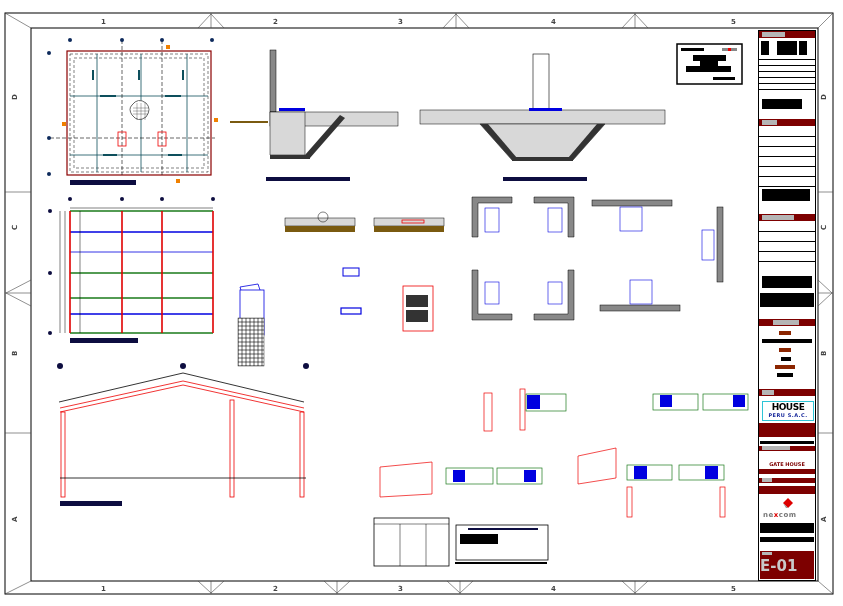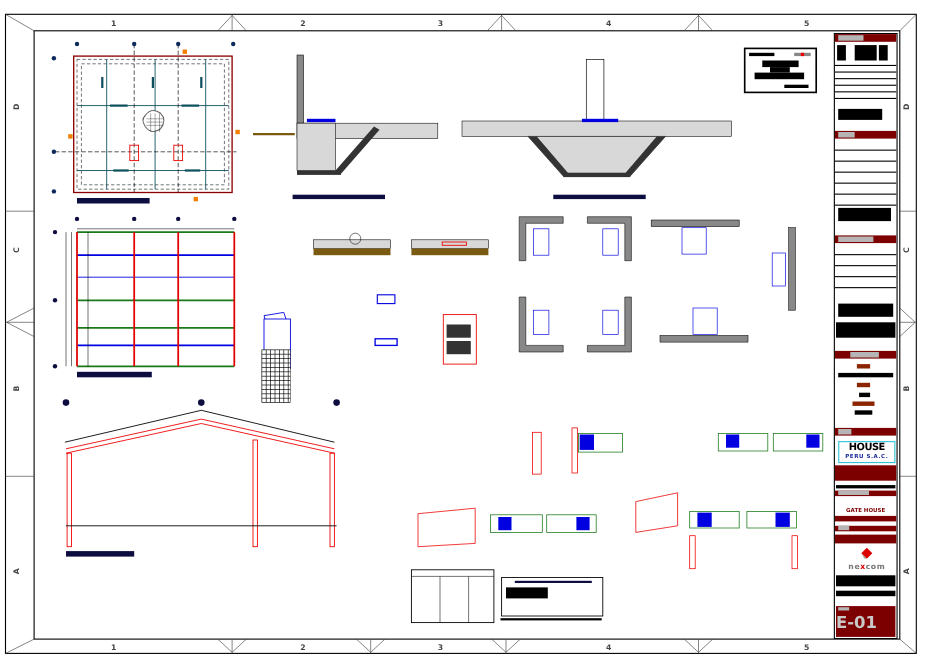--- a/index.html
+++ b/index.html
@@ -10,21 +10,21 @@
   .tb .row{position:absolute;left:0;width:100%;box-sizing:border-box;}
   .maroon{background:#7d0000;}
   .grey-bar{position:absolute;height:5px;background:#b5b5b5;}
   .blk{position:absolute;background:#000;}
   .line{position:absolute;left:0;width:100%;height:1px;background:#000;}
   .hudbay{position:absolute;left:3px;top:370px;width:50px;height:18px;border:1px solid #2ec4d6;background:#fff;text-align:center;}
   .hudbay .h1{font-family:"DejaVu Sans",sans-serif;font-size:9px;font-weight:bold;color:#000;letter-spacing:-0.5px;line-height:10px;display:block;}
   .hudbay .h2{font-family:"DejaVu Sans",sans-serif;font-size:5px;font-weight:bold;color:#1a2a9c;line-height:6px;display:block;letter-spacing:0.5px;}
   .sheetno{position:absolute;left:1px;top:520px;width:54px;height:28px;background:#7d0000;}
   .sheetno span.num{position:absolute;left:0;width:100%;top:6px;text-align:left;color:#c9c9c9;font-family:"DejaVu Sans",sans-serif;font-weight:bold;font-size:15px;}
-  .nexcom{position:absolute;left:4px;top:467px;width:50px;height:22px;text-align:center;}
+  .nexcom{position:absolute;left:4px;top:467px;width:50px;height:22px;}
   .nexcom .word{position:absolute;left:0;top:13px;width:100%;font-family:"DejaVu Sans",sans-serif;font-size:7px;font-weight:bold;color:#777;letter-spacing:0.5px;}
   .nexcom .word b{color:#d00;}
   .gatehouse{position:absolute;left:0;top:430px;width:100%;text-align:center;color:#7d0000;font-family:"DejaVu Sans",sans-serif;font-size:5px;font-weight:bold;}
 </style>
 </head>
 <body>
 
 <svg id="sheet" viewBox="0 0 843 606" xmlns="http://www.w3.org/2000/svg">
 
   <rect x="5" y="13" width="828" height="581" fill="none" stroke="#000" stroke-width="1"></rect>

